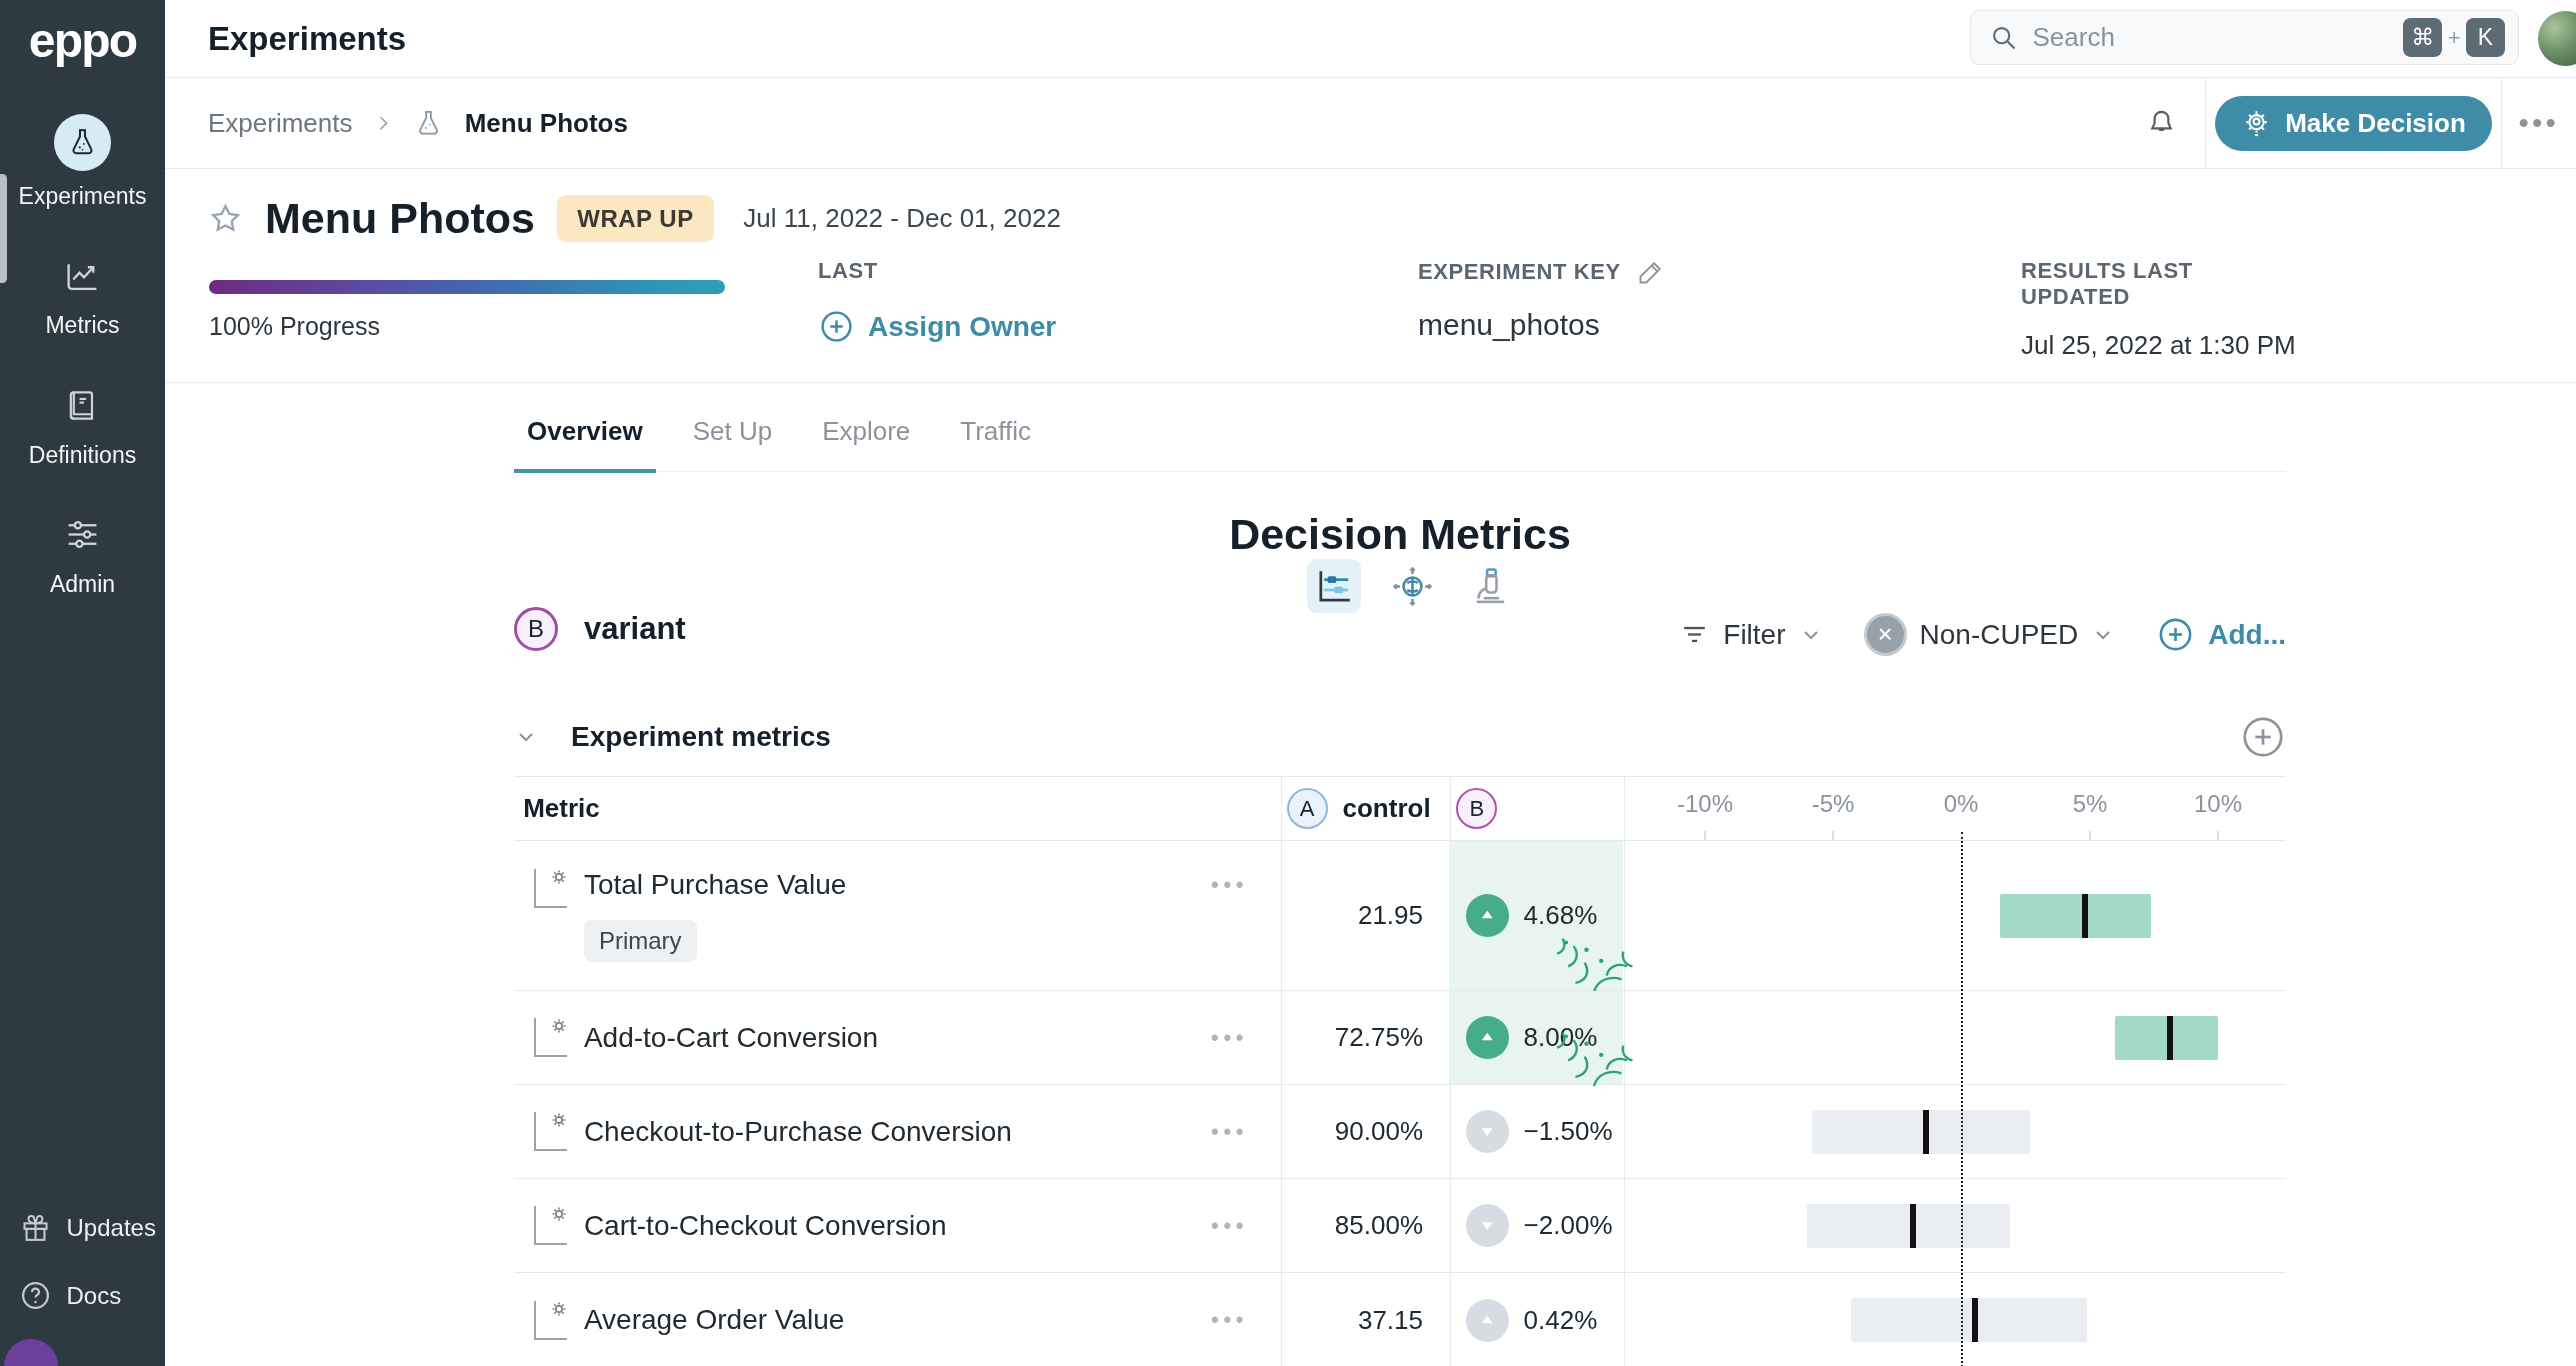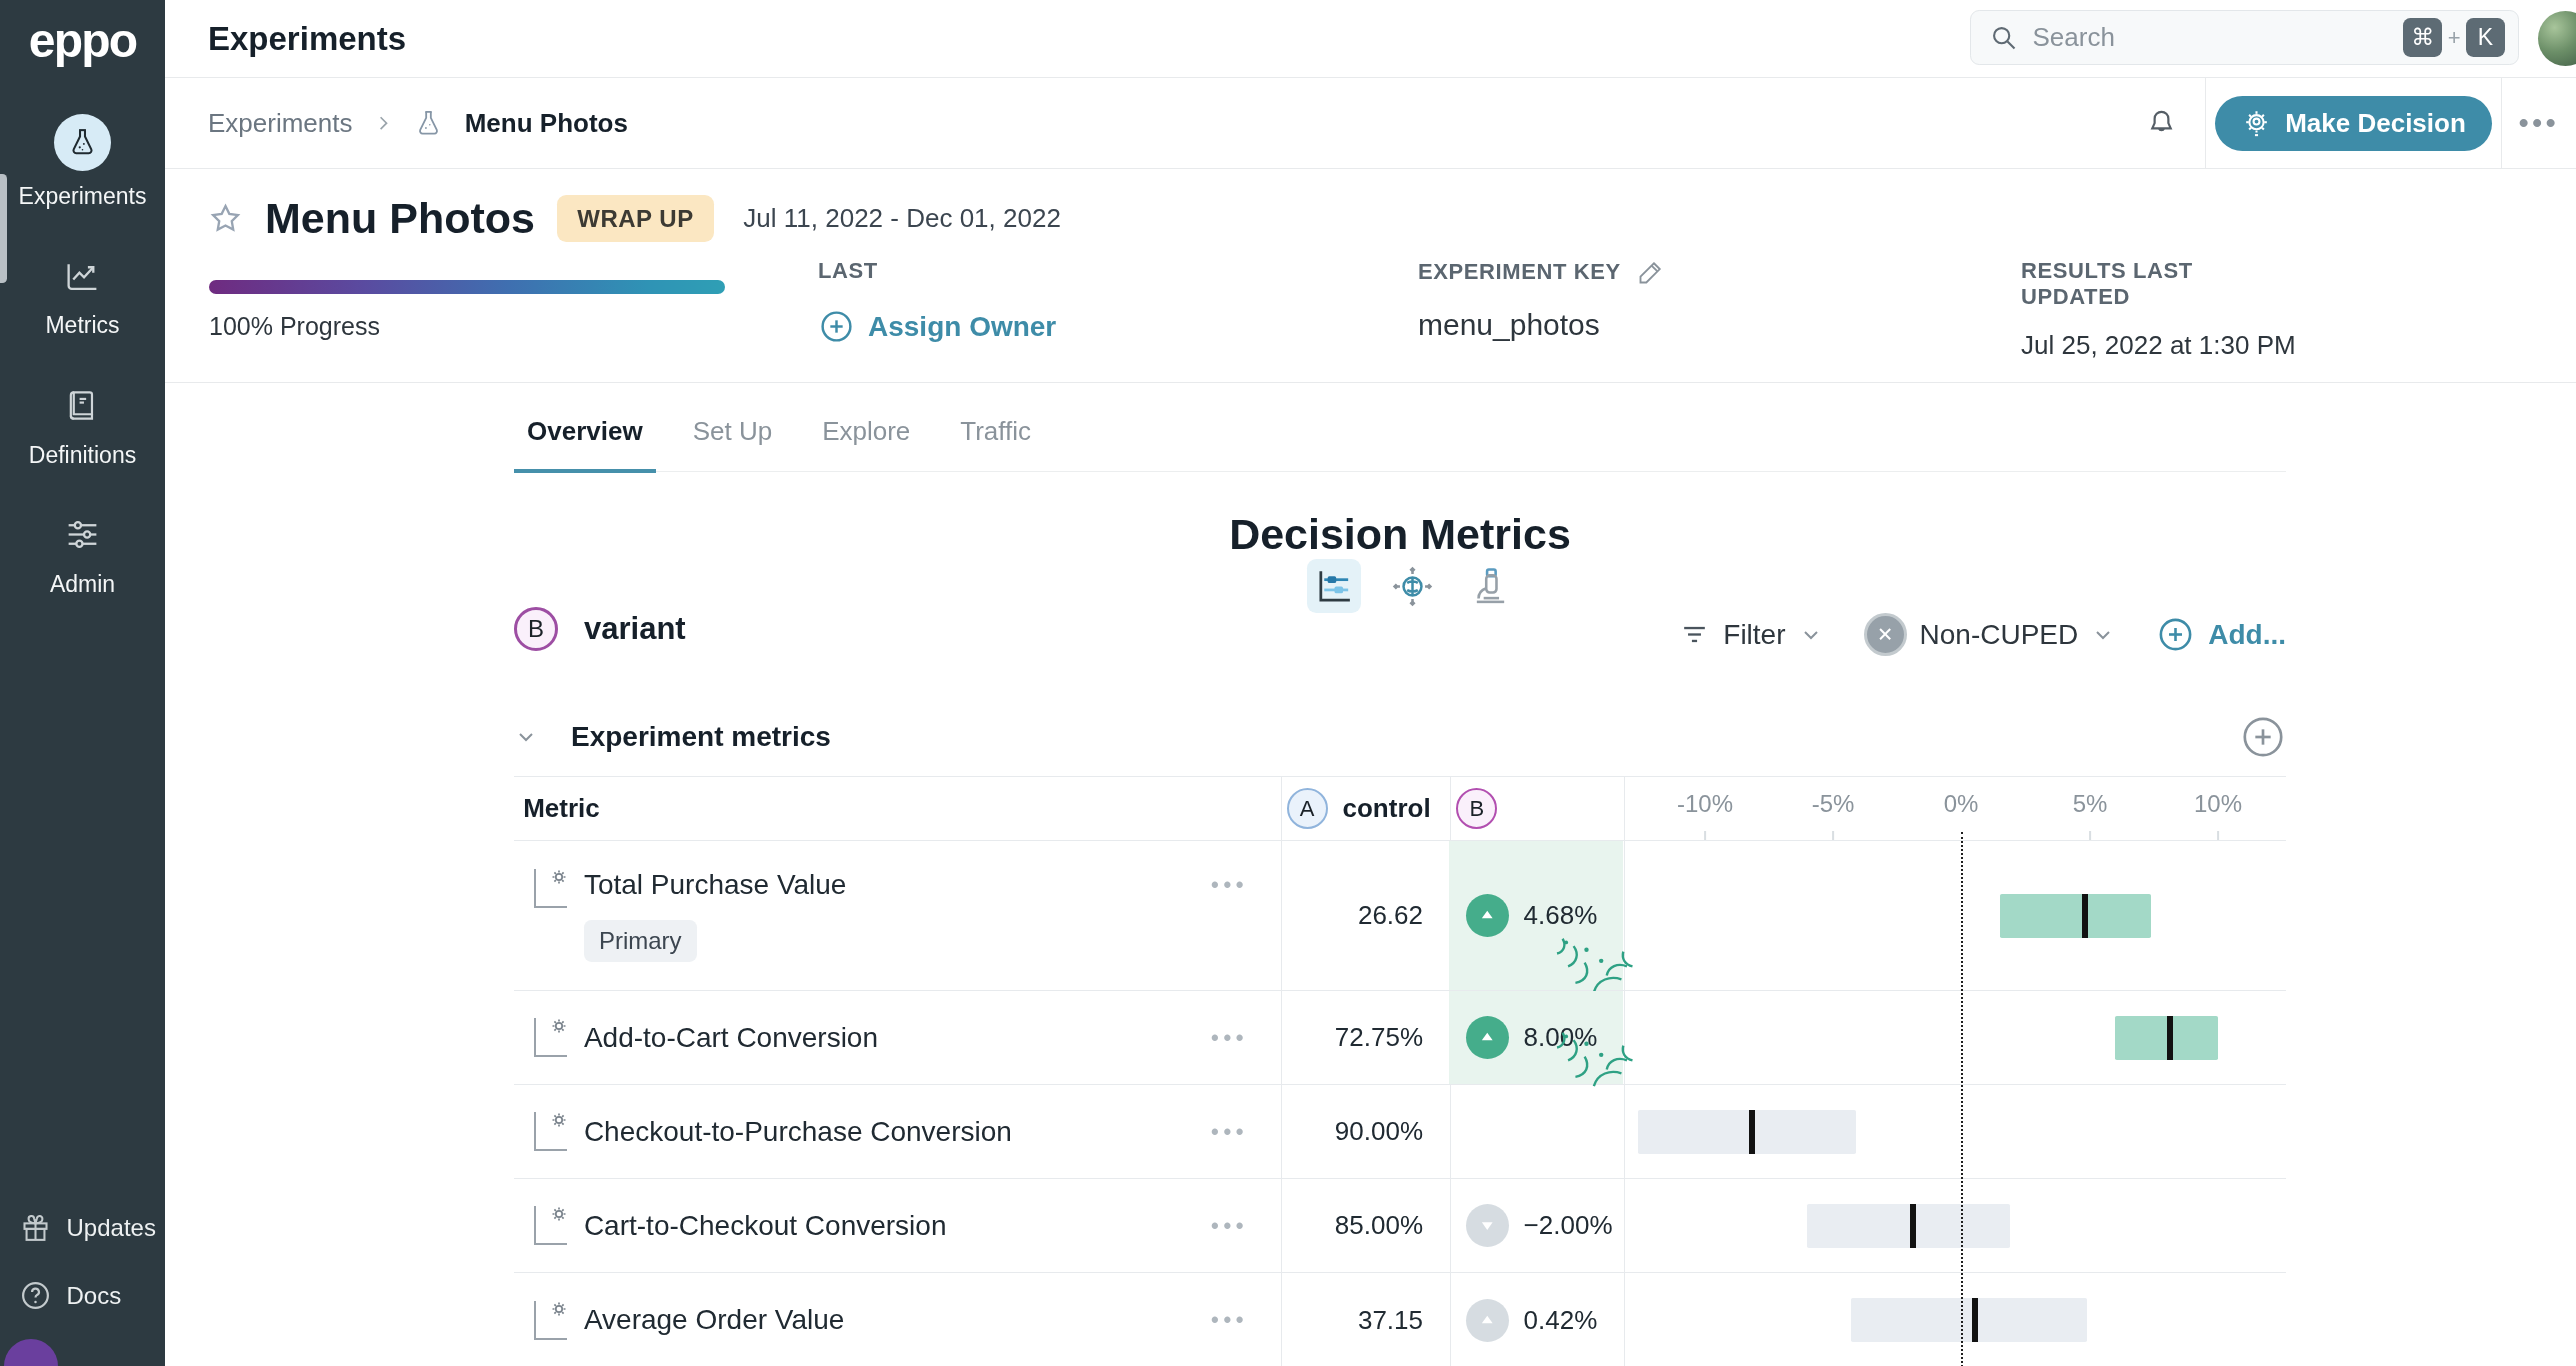--- a/index.html
+++ b/index.html
@@ -518,21 +518,21 @@
         </svg>
       </span>
       <div class="m-body">
         <div class="name-line">
           <span class="mname">Total Purchase Value</span>
           <span class="row-dots">•••</span>
         </div>
         <span class="tag">Primary</span>
       </div>
     </div>
-    <div class="cell c-aval">26.62</div>
+    <div class="cell c-aval">21.95</div>
     <div class="cell c-lift sig">
       <span class="lift-circle">
         <svg class="arr" width="18.5" height="18.5" viewBox="0 0 24 24">
               <polygon points="12,6 19,16 5,16" fill="#ffffff"></polygon>
             </svg>
       </span>
       <span class="lift-text">4.68%</span>
       <span class="confetti">
         <svg width="92" height="85" viewBox="0 0 100 92" fill="none" stroke="#2ea184" stroke-width="2.6">
           <path d="M12 46 c8-2 10-10 6-16"></path>
@@ -605,20 +605,29 @@
       </span>
       <div class="m-body">
         <div class="name-line">
           <span class="mname">Checkout-to-Purchase Conversion</span>
           <span class="row-dots">•••</span>
         </div>
 
       </div>
     </div>
     <div class="cell c-aval">90.00%</div>
+    <div class="cell c-lift">
+      <span class="lift-circle">
+        <svg class="arr" width="18.5" height="18.5" viewBox="0 0 24 24" style="transform: rotate(180deg);">
+              <polygon points="12,6 19,16 5,16" fill="#ffffff"></polygon>
+            </svg>
+      </span>
+      <span class="lift-text">−1.50%</span>
+
+    </div>
     <div class="cell c-chart">
       <div class="ci-bar gray" style="left: 189px; width: 218px;"></div>
       <div class="ci-marker" style="left: 300px;"></div>
     </div>
   </div>
       <div class="t-row">
     <div class="cell c-metric">
       <span class="metric-icon">
         <svg width="24" height="24" viewBox="0 0 24 24" fill="none" stroke="#7a838c" stroke-width="1.7">
           <circle cx="12" cy="12" r="3.2"></circle>

